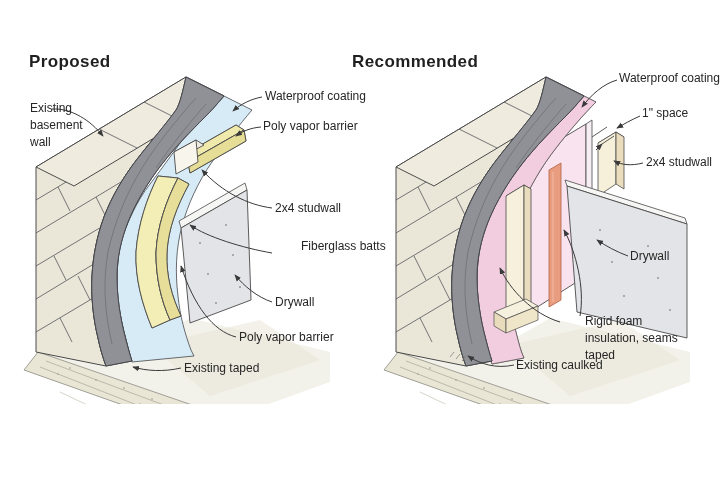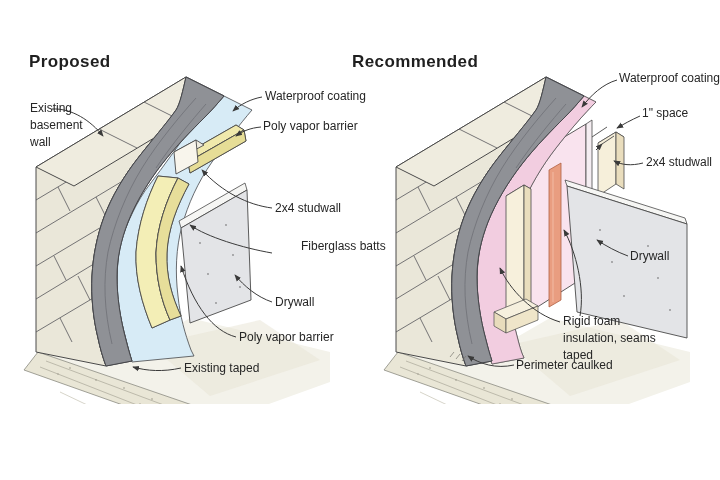--- a/index.html
+++ b/index.html
@@ -176,16 +176,16 @@
 <div class="lbl" style="left:275px;top:200px;">2x4 studwall</div>
 <div class="lbl" style="left:275px;top:238px;margin-left:26px;">Fiberglass batts</div>
 <div class="lbl" style="left:275px;top:294px;">Drywall</div>
 <div class="lbl" style="left:239px;top:329px;">Poly vapor barrier</div>
 <div class="lbl" style="left:184px;top:360px;">Existing taped</div>
 
 <div class="lbl" style="left:619px;top:70px;">Waterproof coating</div>
 <div class="lbl" style="left:642px;top:105px;">1" space</div>
 <div class="lbl" style="left:646px;top:154px;">2x4 studwall</div>
 <div class="lbl" style="left:630px;top:248px;">Drywall</div>
-<div class="lbl wrap2" style="left:563px;top:313px;">Rigid foam insulation, seams taped</div>
-<div class="lbl" style="left:516px;top:357px;">Perimeter caulked</div>
+<div class="lbl wrap2" style="left:585px;top:313px;">Rigid foam insulation, seams taped</div>
+<div class="lbl" style="left:516px;top:357px;">Existing caulked</div>
 
 </div>
 
 </body></html>

